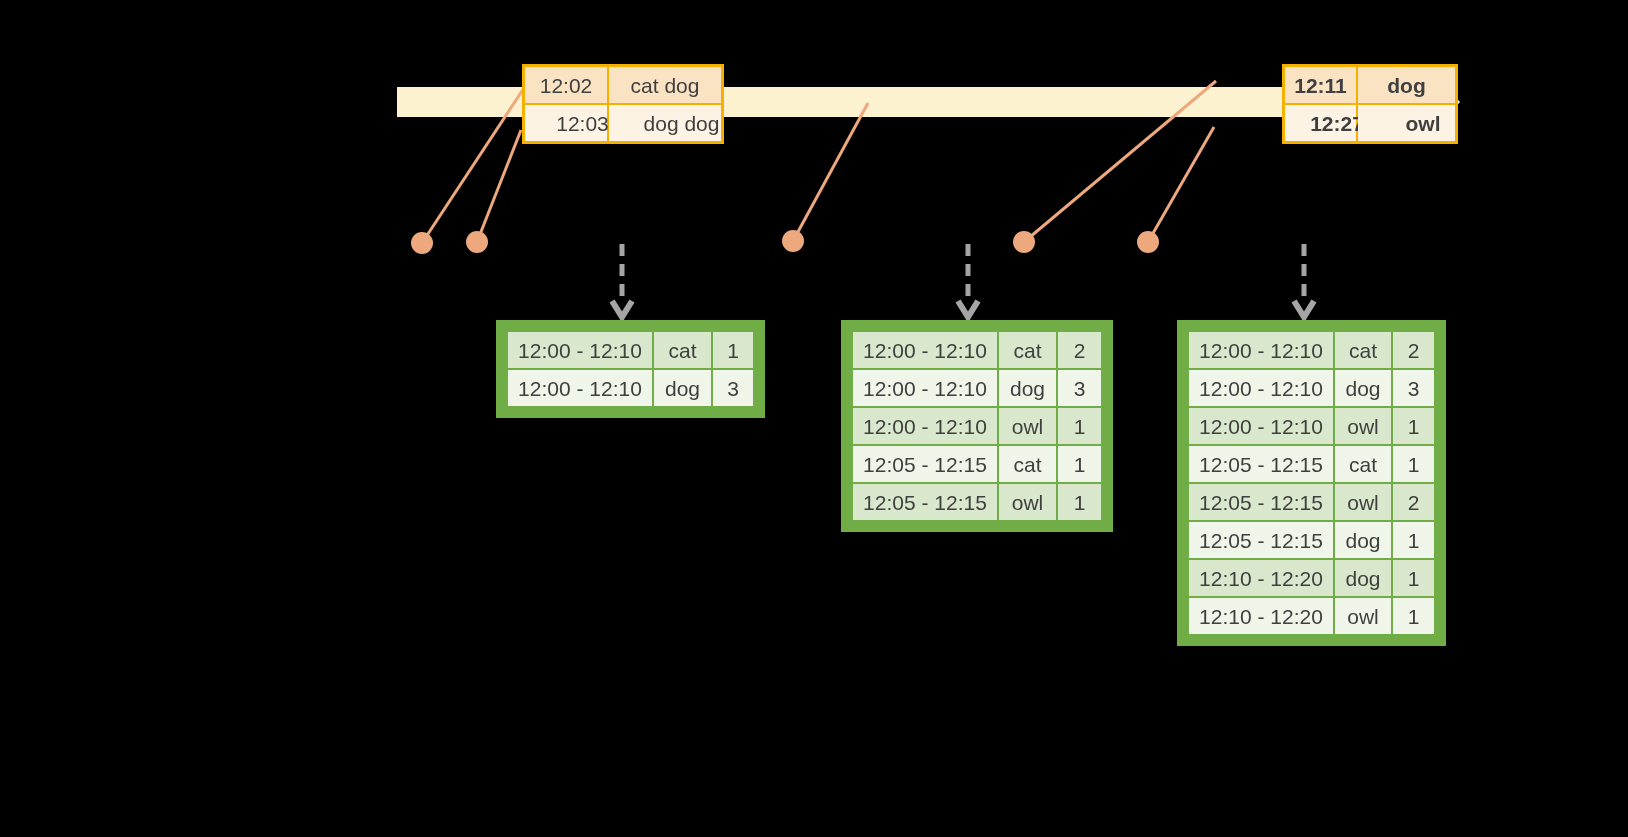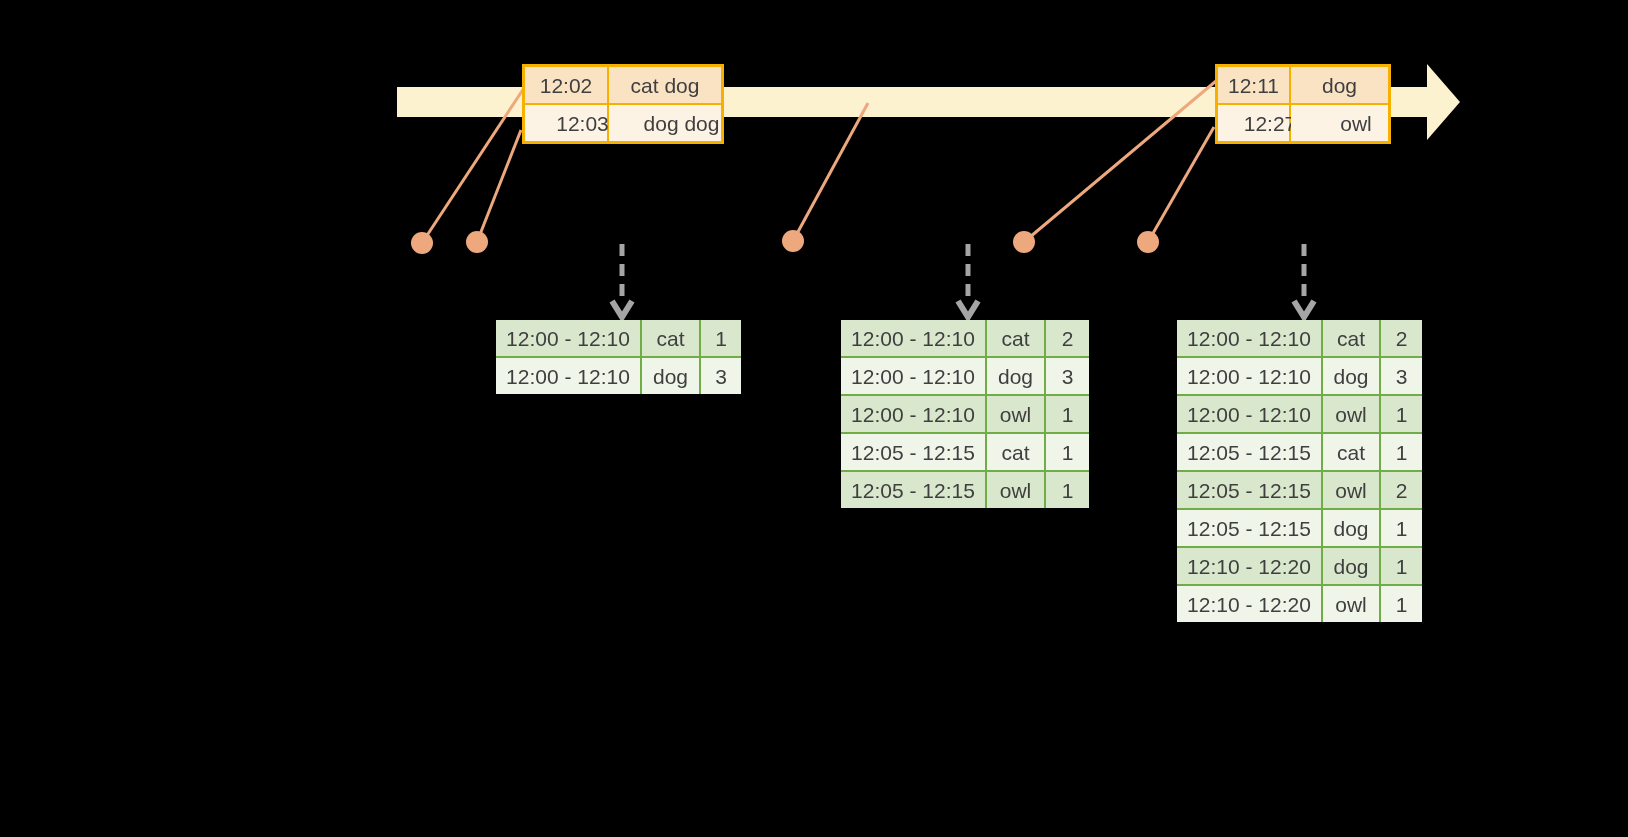--- a/index.html
+++ b/index.html
@@ -4,21 +4,21 @@
 <style>
   html,body{margin:0;padding:0;background:#000;}
   .canvas{
     position:relative;width:1628px;height:837px;background:var(--bg,#000);
     overflow:hidden;font-family:"Liberation Sans",sans-serif;text-align:center;
   }
   .layer{position:absolute;left:0;top:0;}
   
   .dtable{position:absolute;display:grid;gap:2px;box-sizing:border-box;}
   .otable{padding:3px;background:var(--orange-border);}
-  .gtable{padding:0;background:var(--green-border);border-radius:25px;}
+  .gtable{padding:12px;background:var(--green-border);}
   .cell{
     display:flex;align-items:center;justify-content:center;
     font-size:21px;color:var(--text);line-height:1;white-space:nowrap;
   }
   .otable .row-dark  .cell{background:var(--orange-row-dark);}
   .otable .row-light .cell{background:var(--orange-row-light);padding-left:33px;}
   .gtable .row-dark  .cell{background:var(--green-row-dark);}
   .gtable .row-light .cell{background:var(--green-row-light);}
   .row{display:contents;}
 </style>
@@ -59,21 +59,21 @@
       <path d="M 1294 301 L 1304 317 L 1314 301" stroke-width="6"></path>
     </g>
   </svg>
 
   <div class="dtable otable" style="left: 522px; top: 64px; grid-template-columns: 82px 112px; grid-auto-rows: 36px;">
       <div class="row row-dark"><div class="cell">12:02</div><div class="cell">cat dog</div></div>
       <div class="row row-light"><div class="cell">12:03</div><div class="cell">dog dog</div></div>
     </div>
 
 
-  <div class="dtable otable" style="left: 1215px; top: 64px; grid-template-columns: 71px 97px; grid-auto-rows: 36px;">
+  <div class="dtable otable" style="left: 1282px; top: 64px; grid-template-columns: 71px 97px; grid-auto-rows: 36px; font-weight: bold;">
       <div class="row row-dark"><div class="cell">12:11</div><div class="cell">dog</div></div>
       <div class="row row-light"><div class="cell">12:27</div><div class="cell">owl</div></div>
     </div>
 
   <div class="dtable gtable" style="left: 496px; top: 320px; grid-template-columns: 144px 57px 40px; grid-auto-rows: 36px;">
       <div class="row row-dark"><div class="cell">12:00 - 12:10</div><div class="cell">cat</div><div class="cell">1</div></div>
       <div class="row row-light"><div class="cell">12:00 - 12:10</div><div class="cell">dog</div><div class="cell">3</div></div>
     </div>
 
   <div class="dtable gtable" style="left: 841px; top: 320px; grid-template-columns: 144px 57px 43px; grid-auto-rows: 36px;">

